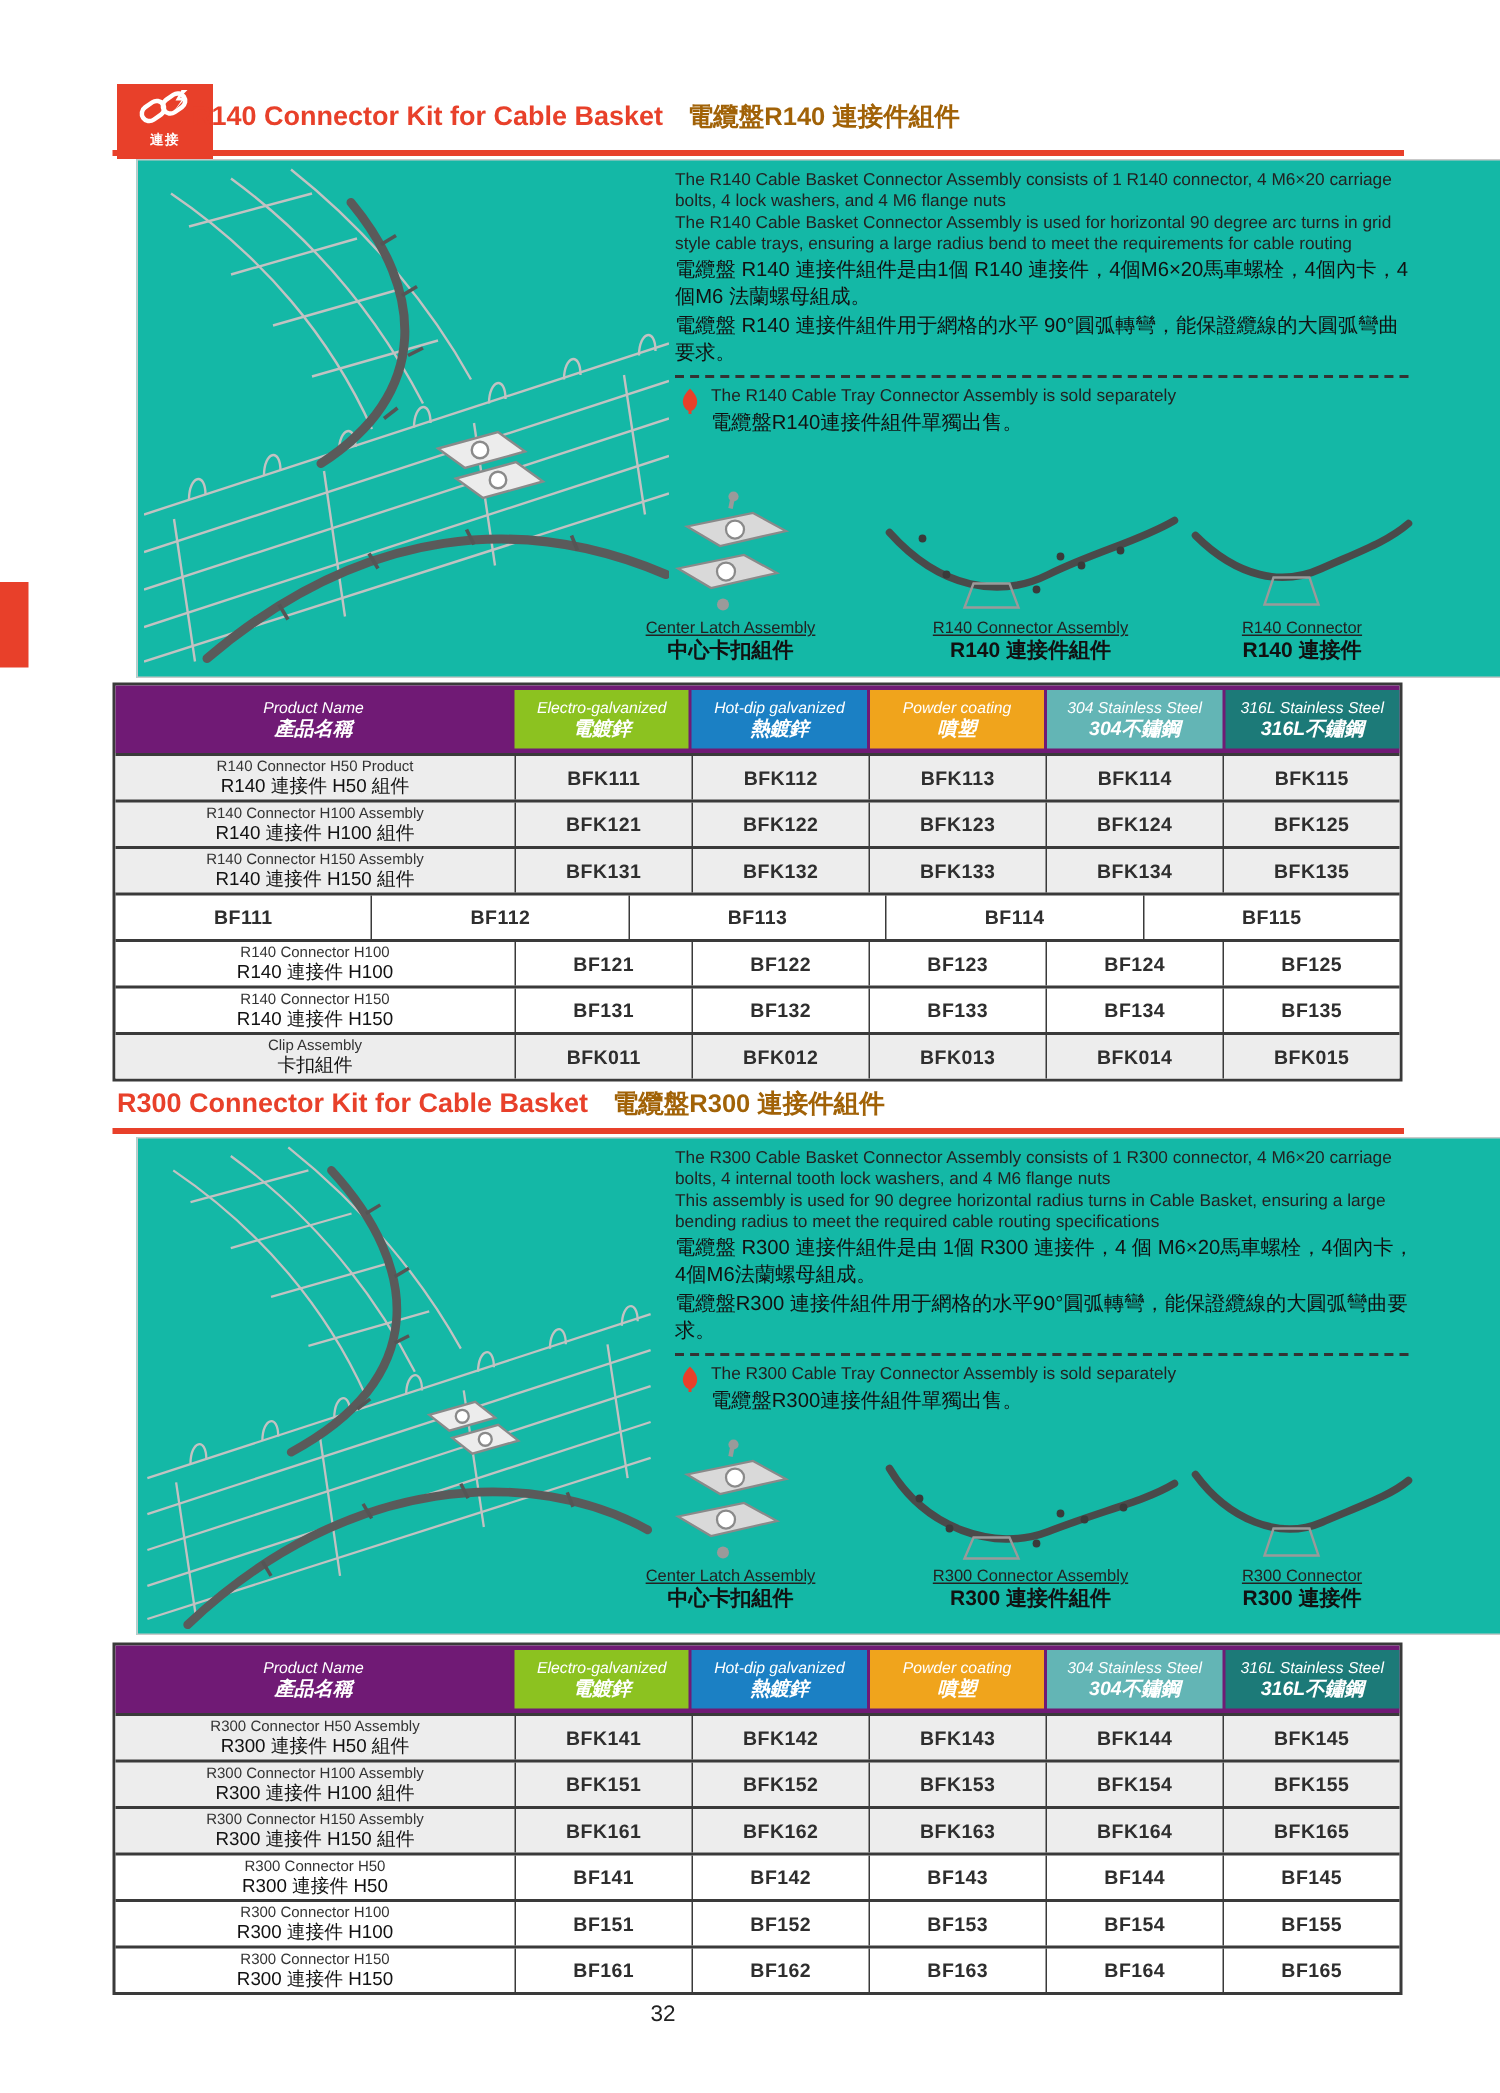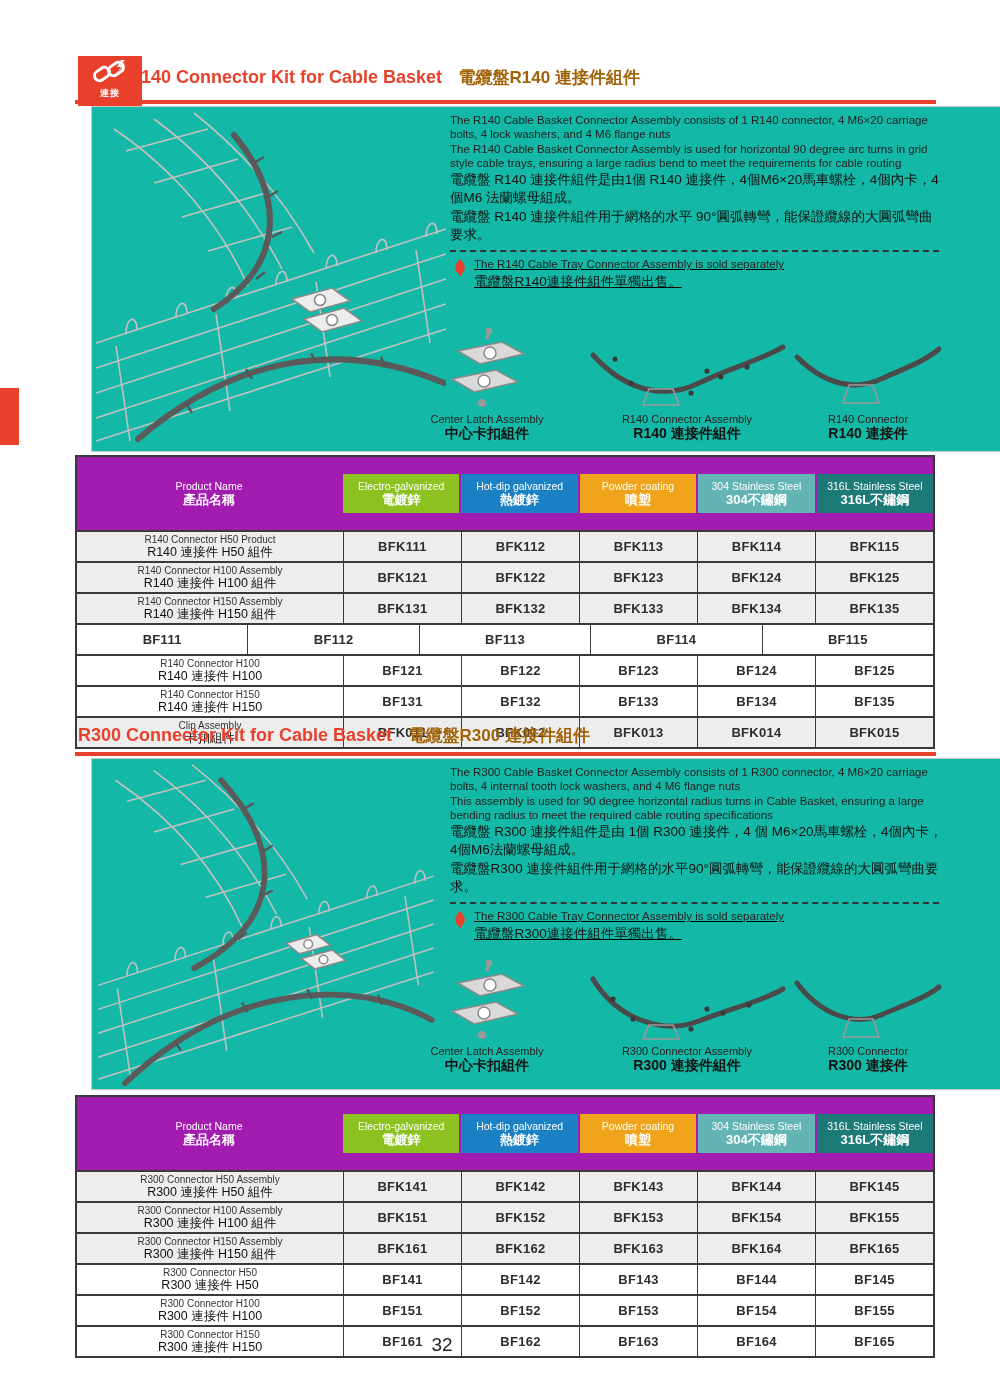--- a/index.html
+++ b/index.html
@@ -15,44 +15,44 @@
   .sec-title .cn{color:#a16207;font-weight:bold;font-size:17px;margin-left:12px;}
   .red-rule{position:absolute;left:75px;width:861px;height:4px;background:#e8402a;}
   
   .content-box{position:absolute;left:75px;width:926px;border:1px solid #c9c9c9;background:#14b8a6;box-sizing:border-box;overflow:hidden;margin-left:16px;}
   .tray{position:absolute;left:4px;top:4px;}
   .desc{position:absolute;left:358px;top:6px;width:494px;}
   .desc p{margin:0;}
   .desc .en{font-size:11.5px;line-height:1.24;color:#222;}
   .desc .cn{font-size:13.5px;line-height:1.34;color:#111;font-weight:500;margin-top:1px;}
   .dashes{border-top:2px dashed #333;margin:6px 0 5px 0;width:99%;}
-  .note{display:flex;align-items:flex-start;text-decoration:underline;}
+  .note{display:flex;align-items:flex-start;}
   .note .bullet{flex:0 0 16px;margin:2px 6px 0 2px;}
   .note .en{font-size:11.5px;color:#222;}
   .note .cn{font-size:13.5px;color:#111;font-weight:500;}
   
   .thumbs{position:absolute;display:flex;align-items:flex-end;}
   .thumb{display:flex;flex-direction:column;align-items:center;justify-content:flex-end;}
-  .thumb .cap-en{font-size:11px;color:#222;margin-top:2px;white-space:nowrap;}
+  .thumb .cap-en{font-size:11px;color:#222;margin-top:2px;white-space:nowrap;text-decoration:underline;}
   .thumb .cap-cn{font-size:14px;color:#111;font-weight:bold;white-space:nowrap;}
   
   .ptable{position:absolute;left:75px;width:860px;border:2px solid #3a3a3a;box-sizing:border-box;background:#fff;}
-  .thead{display:flex;background:#a21caf;padding:17px 0;}
+  .thead{display:flex;background:#701a75;padding:3px 0;font-style:italic;}
   .th{flex:1 1 0;margin-left:2px;min-height:39px;display:flex;flex-direction:column;align-items:center;justify-content:center;color:#fff;text-align:center;}
   .th-name{flex:0 0 264px;margin-left:0;background:transparent !important;}
   .th .en{font-size:10.5px;line-height:1.15;}
   .th .cn{font-size:13px;font-weight:bold;line-height:1.2;}
   .trow{display:flex;border-top:2px solid #3a3a3a;height:29px;align-items:stretch;}
   .trow .nm{flex:0 0 266px;display:flex;flex-direction:column;align-items:center;justify-content:center;border-right:1.5px solid #3a3a3a;text-align:center;overflow:hidden;}
   .trow .nm .en{font-size:10px;line-height:1.1;color:#333;}
   .trow .nm .cn{font-size:12.5px;line-height:1.12;color:#111;}
   .trow .code{flex:1 1 0;display:flex;align-items:center;justify-content:center;border-right:1.5px solid #3a3a3a;font-weight:bold;font-size:13px;color:#2e2e2e;letter-spacing:.3px;}
   .trow .code:last-child{border-right:none;}
   .trow.shaded{background:#ededed;}
-  .page-number{position:absolute;top:1334px;left:0;width:884px;text-align:center;font-size:19px;color:#222;}
+  .page-number{position:absolute;top:1334px;left:0;width:884px;text-align:center;font-size:15px;color:#222;}
 </style>
 </head>
 <body>
 
 <div class="page">
   <div class="side-tab"></div>
 
   <div class="logo">
     <svg width="38" height="30" viewBox="0 0 38 30">
       <rect x="3" y="10" width="16" height="10" rx="5" fill="none" stroke="#fff" stroke-width="3" transform="rotate(-35 11 15)"></rect>

